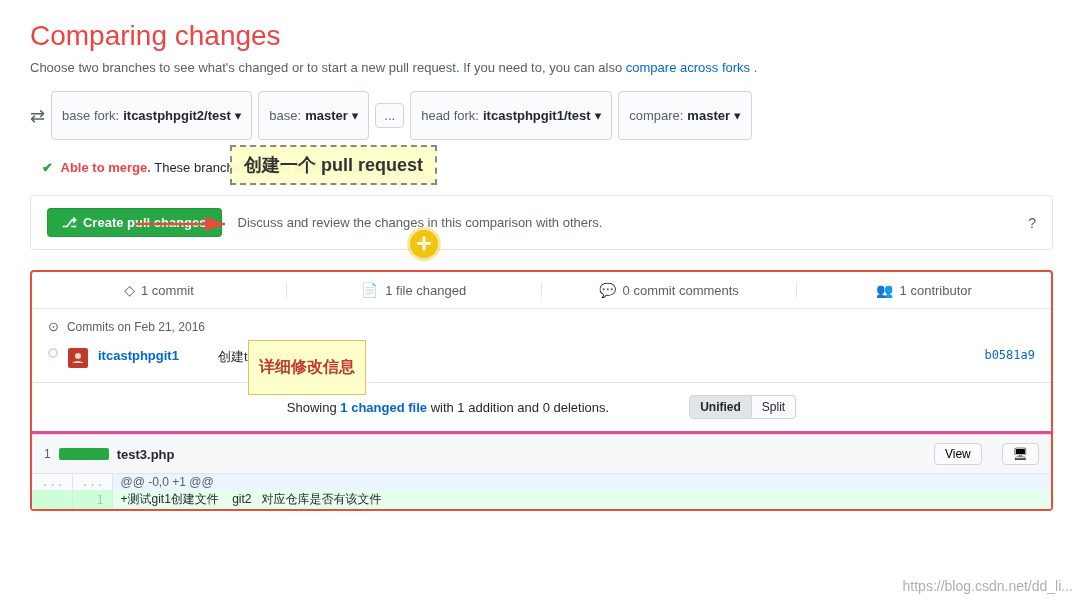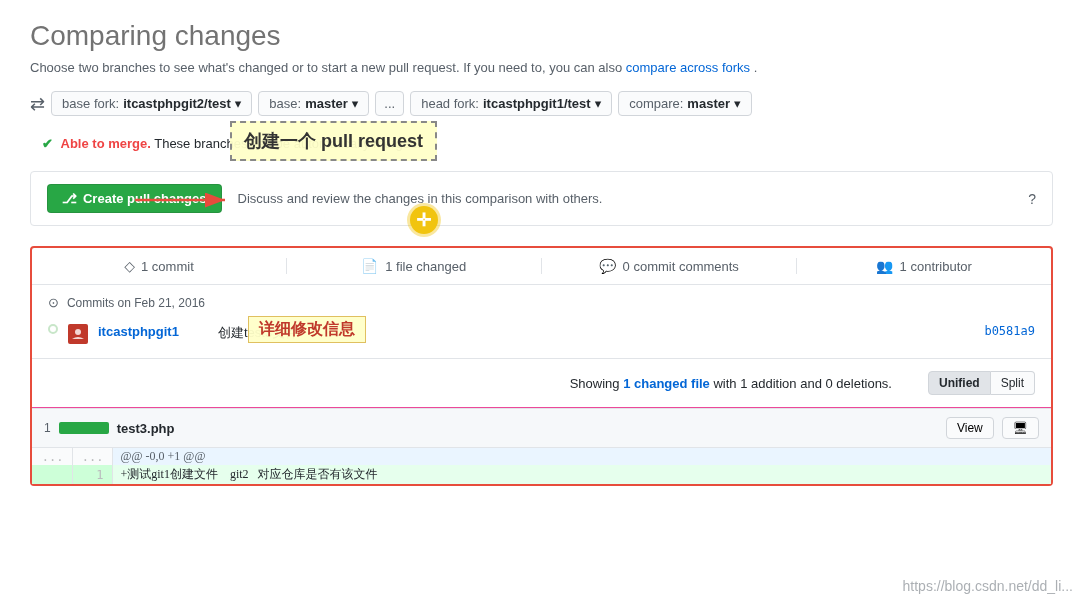--- a/index.html
+++ b/index.html
@@ -11,21 +11,21 @@
     }
 
     .page-container {
       padding: 20px 30px;
       max-width: 1083px;
     }
 
     .page-title {
       font-size: 28px;
       font-weight: 300;
-      color: #737373;
+      color: #ef4444;
       margin-bottom: 8px;
     }
 
     .subtitle {
       font-size: 13px;
       color: #586069;
       margin-bottom: 16px;
     }
 
     .subtitle a {
@@ -44,21 +44,21 @@
 
     .compare-icon {
       color: #586069;
       font-size: 18px;
     }
 
     .selector-btn {
       display: inline-flex;
       align-items: center;
       gap: 4px;
-      padding: 4px 10px;
+      padding: 16px 10px;
       border: 1px solid #d1d5da;
       border-radius: 4px;
       background: #fafbfc;
       font-size: 13px;
       cursor: pointer;
       color: #24292e;
     }
 
     .selector-label {
       color: #586069;
@@ -243,42 +243,43 @@
       color: #24292e;
       flex: 1;
     }
 
     .commit-annotation {
       position: absolute;
       left: 200px;
       top: -4px;
       background: rgba(255,255,200,0.95);
       border: 1px solid #e0c060;
-      padding: 2px 10px;
+      padding: 16px 10px;
       font-size: 16px;
       font-weight: bold;
       color: #c0392b;
       z-index: 5;
       white-space: nowrap;
     }
 
     .commit-sha {
       font-family: monospace;
       font-size: 12px;
       color: #0366d6;
       margin-left: auto;
     }
 
     
     .files-changed-header {
       display: flex;
       align-items: center;
-      justify-content: flex-end;
+      justify-content: center;
       padding: 12px 16px;
-      border-bottom: 1px solid #ec4899;
+      border-bottom: 3px solid #ec4899;
+      gap: 44px;
     }
 
     .files-changed-text {
       font-size: 13px;
       color: #24292e;
     }
 
     .files-changed-text a {
       color: #0366d6;
       font-weight: 600;
@@ -397,21 +398,21 @@
 
     .diff-add td {
       background: #e6ffed;
     }
 
     .diff-add .diff-line-num {
       background: #cdffd8;
     }
 
     .diff-content-cell {
-      font-family: Liberation Serif, serif;
+      font-family: Liberation Sans, sans-serif;
       font-size: 12px;
       white-space: pre;
     }
 
     
     .cursor-annotation {
       position: absolute;
       background: #f1c40f;
       border-radius: 50%;
       width: 28px;
@@ -568,21 +569,21 @@
         <button class="view-btn">Split</button>
       </div>
     </div>
 
     <div class="file-header">
       <div class="file-info">
         <span class="file-line-num">1</span>
         <span class="file-color-box"></span>
         <span class="file-name">test3.php</span>
       </div>
-      <div style="display:flex;gap:8px;align-items:flex-end;">
+      <div style="display:flex;gap:20px;align-items:flex-end;">
         <button class="file-view-btn">
           <span>View</span>
         </button>
         <button class="file-view-btn">
           <span>🖥</span>
         </button>
       </div>
     </div>
 
     <table class="diff-table">

